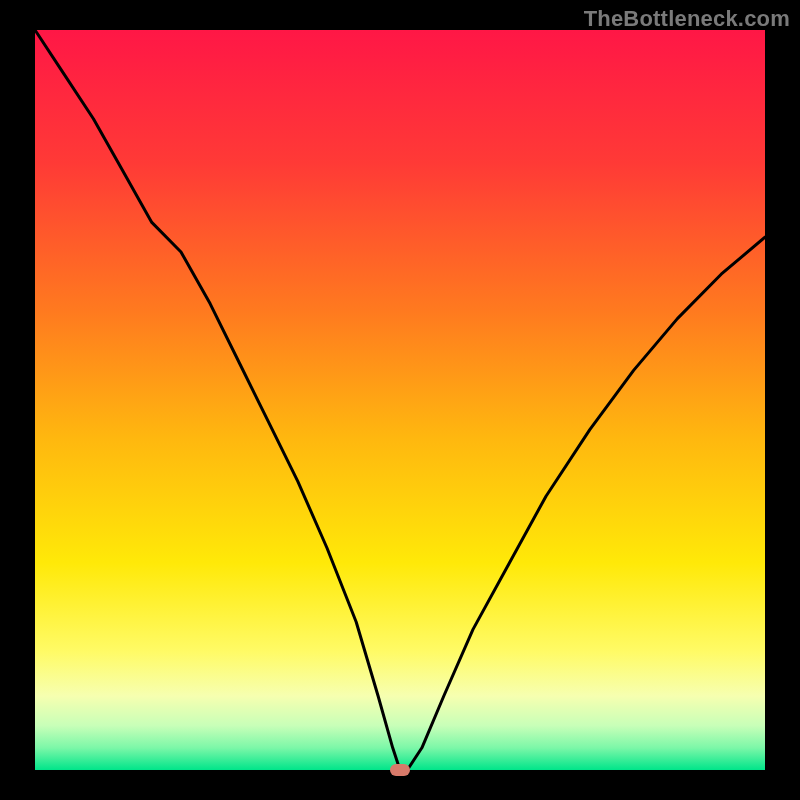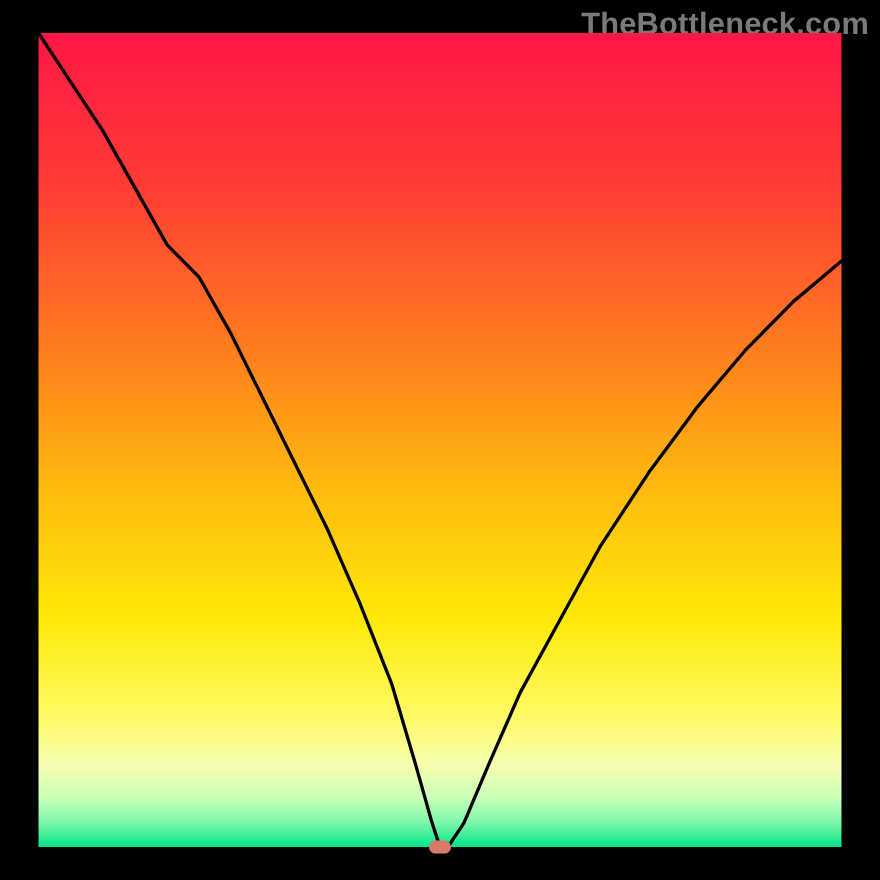--- a/index.html
+++ b/index.html
@@ -14,21 +14,21 @@
     position: relative;
     width: 800px;
     height: 800px;
     background: #000;
   }
   .watermark {
     position: absolute;
     top: 6px;
     right: 10px;
     color: #7a7a7a;
-    font-size: 28px;
+    font-size: 22px;
     font-weight: 600;
     letter-spacing: 0.2px;
     user-select: none;
   }
   svg {
     position: absolute;
     top: 0;
     left: 0;
   }
 </style>

